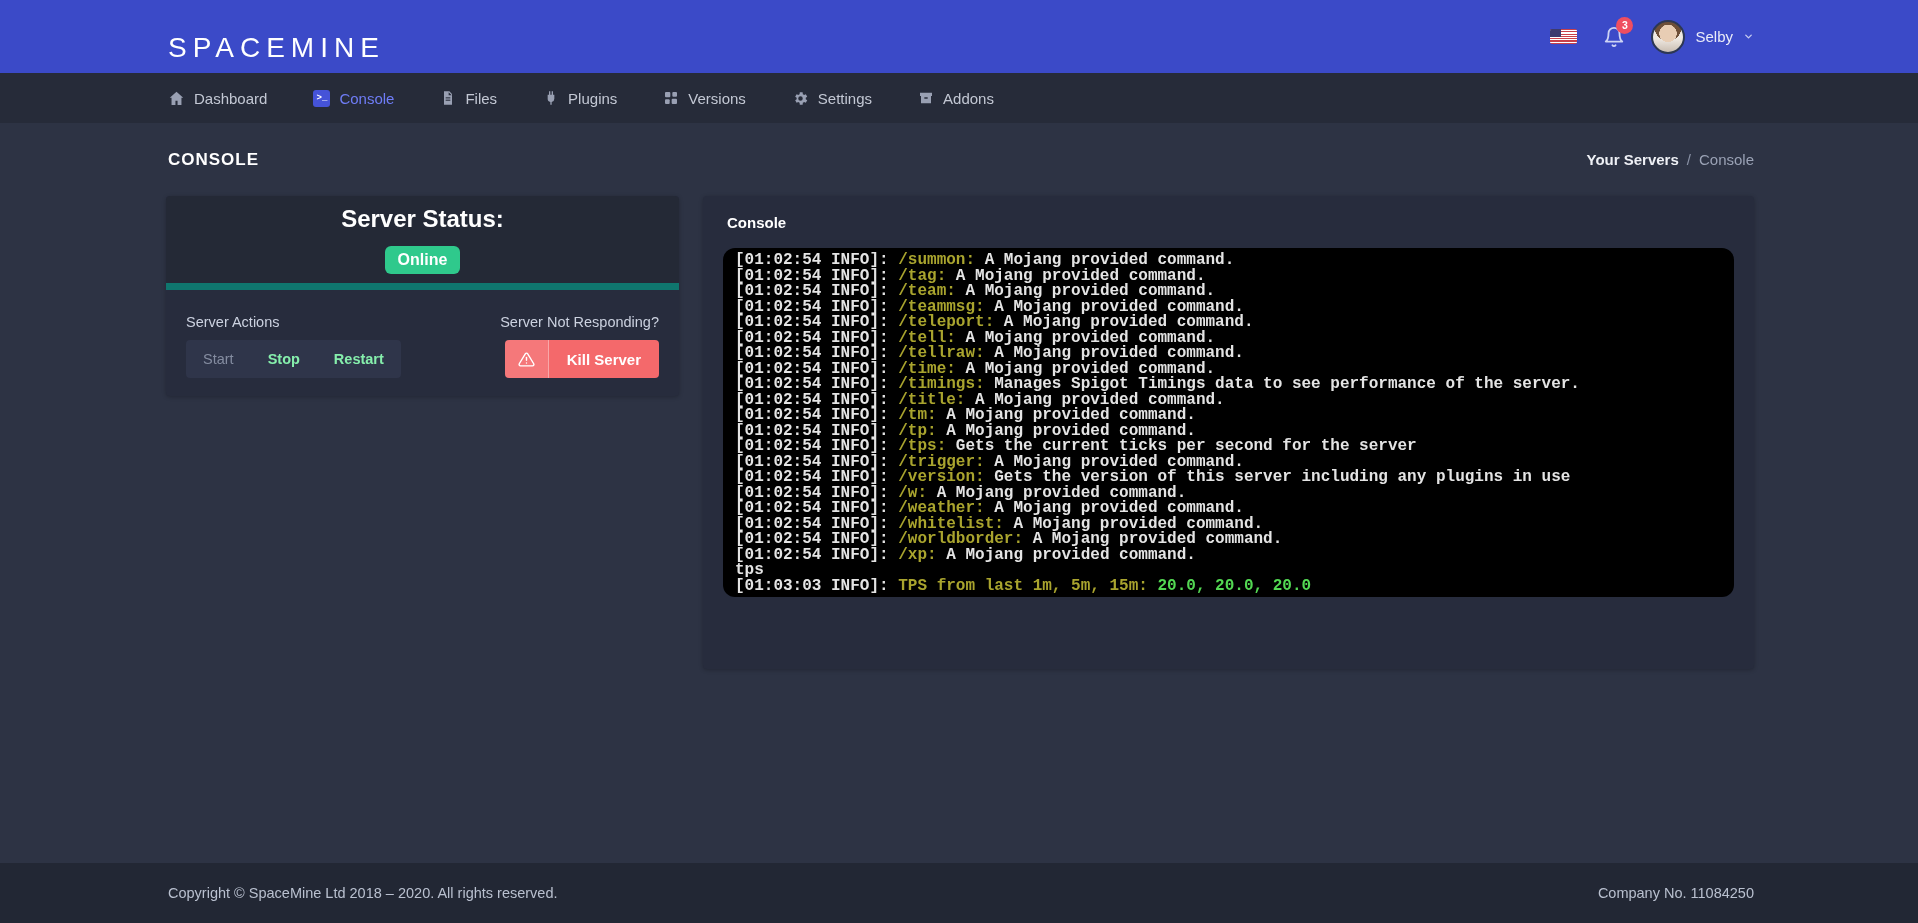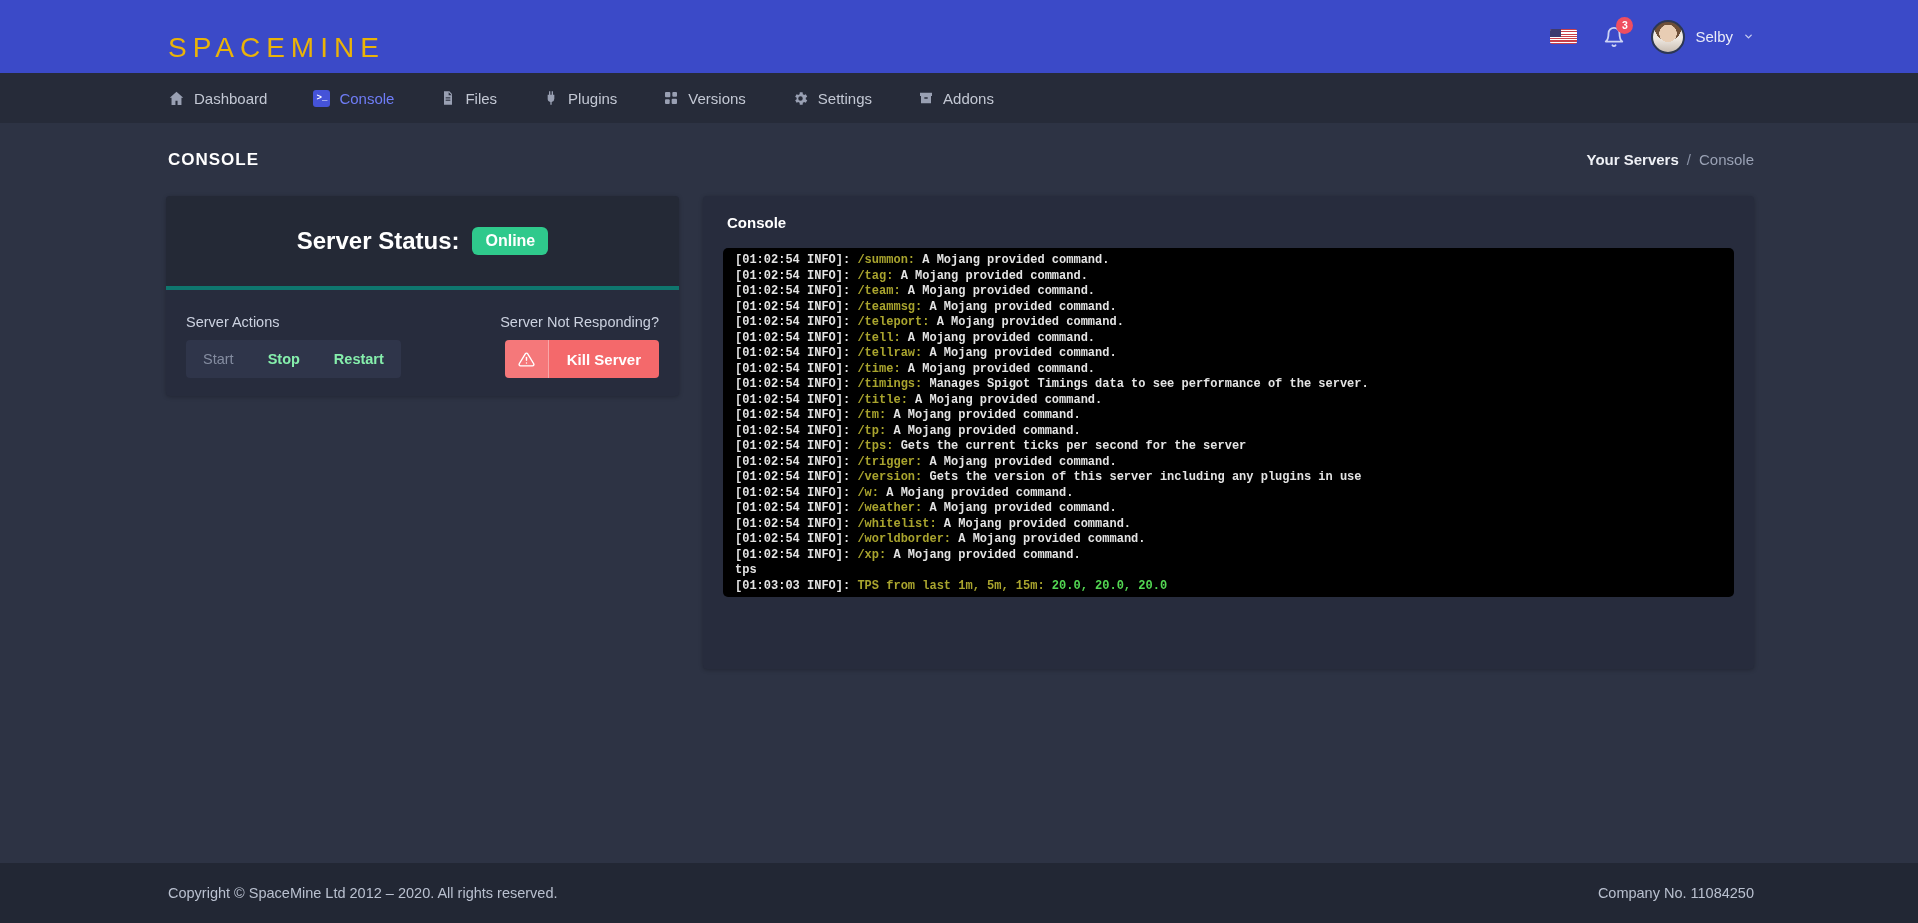--- a/index.html
+++ b/index.html
@@ -3,21 +3,21 @@
 <meta charset="utf-8">
 <style>
   * { margin:0; padding:0; box-sizing:border-box; }
   html,body { width:1918px; height:923px; overflow:hidden; }
   body { font-family:"Liberation Sans", sans-serif; background:#2d3344; }
   .app { width:1918px; height:923px; display:flex; flex-direction:column; }
 
   
   .navbar { height:73px; background:#3b4ac8; display:flex; align-items:center;
             justify-content:space-between; padding:0 164px 0 168px; flex:none; }
-  .logo { color:#eab308; font-size:28px; font-weight:300; letter-spacing:6px; cursor:pointer;margin-top:23px; }
+  .logo { color:#ffffff; font-size:28px; font-weight:300; letter-spacing:6px; cursor:pointer;margin-top:23px; }
   .nav-right { display:flex; align-items:center; gap:26px; }
   .flag { width:27px; height:15px; border-radius:2px; position:relative; overflow:hidden; cursor:pointer;
           background:repeating-linear-gradient(180deg,#c9404a 0 1.2px,#ffffff 1.2px 2.3px); }
   .flag .canton { position:absolute; left:0; top:0; width:11px; height:8px; background:#3c3b6e; }
   .bell-wrap { position:relative; cursor:pointer; }
   .bell-wrap svg { display:block; color:#cdd3f4; }
   .nav-badge { position:absolute; top:-9px; right:-8px; min-width:17px; height:17px; border-radius:9px;
                background:#ef4e60; color:#fff; font-size:10.5px; font-weight:700;
                display:flex; align-items:center; justify-content:center; padding:0 4px; }
   .user { display:flex; align-items:center; gap:10px; cursor:pointer; }
@@ -47,22 +47,22 @@
   .bc-parent { color:#eef0f5; font-weight:600; cursor:pointer; }
   .bc-sep { color:#8b93a7; }
   .bc-current { color:#9aa2b5; }
 
   
   .content { display:flex; gap:24px; padding:0 164px 0 166px; align-items:flex-start; flex:none; }
   .card { background:#272c3d; border-radius:4px; box-shadow:0 1px 4px rgba(0,0,0,.25); }
 
   
   .status-card { width:513px; height:200px; display:flex; flex-direction:column; }
-  .status-head { height:94px; background:#242936; border-bottom:4px solid #0f766e;
-                 border-radius:4px 4px 0 0; display:flex; align-items:center; justify-content:center; gap:13px; }
+  .status-head { height:94px; background:#242936; border-bottom:7px solid #0f766e;
+                 border-radius:4px 4px 0 0; display:flex; align-items:center; justify-content:center; gap:13px;flex-direction:column; }
   .status-title { color:#ffffff; font-size:24px; font-weight:700; }
   .badge-online { background:#2fc98c; color:#fff; font-size:16px; font-weight:700;
                   padding:5px 13px; border-radius:6px; }
   .status-body { flex:1; display:flex; justify-content:space-between; padding:24px 20px 0 20px;gap:44px; }
   .sec-label { color:#ccd2e0; font-size:14.5px; }
   .kill-col .sec-label { text-align:right; }
   .btn-group { margin-top:10px; background:#2f354a; border-radius:4px; display:inline-flex; height:38px; }
   .btn-group button { background:transparent; border:none; height:38px; padding:0 17px;
                       font-family:"Liberation Sans", sans-serif; font-size:14.5px; cursor:pointer; }
   .btn-dim { color:#858da1; }
@@ -70,23 +70,23 @@
   .kill-btn { margin-top:10px; float:right; display:flex; align-items:stretch; border:none; cursor:pointer;
               background:#f4696b; border-radius:4px; height:38px; overflow:hidden; padding:0; }
   .kill-icon { width:44px; display:flex; align-items:center; justify-content:center;
                background:rgba(255,255,255,.10); border-right:1px solid rgba(255,255,255,.35); color:#fff; }
   .kill-label { color:#fff; font-size:15px; font-weight:700; display:flex; align-items:center; padding:0 18px; }
 
   
   .console-card { width:1051px; height:473px; display:flex; flex-direction:column; }
   .console-head { height:52px; display:flex; align-items:center; padding-left:24px;
                   color:#ffffff; font-size:15px; font-weight:700; }
-  .terminal { margin:0 20px; height:349px; background:#000; border-radius:5px;
+  .terminal { margin:0 20px; height:349px; background:#000; border-radius:12px;
               padding:5px 12px; overflow:hidden; cursor:text;
-              font-family:"Liberation Mono", monospace; font-size:12px; font-weight:700; line-height:15.5px;
+              font-family:"Liberation Mono", monospace; font-size:16px; font-weight:700; line-height:15.5px;
               white-space:pre-wrap; }
   .seg-w { color:#e4e4e4; }
   .seg-g { color:#a9a42e; }
   .seg-gr { color:#53d853; }
   .cmd-row { margin:17px 20px 0 20px; height:38px; background:#2c3247; border-radius:2px;
              display:flex; align-items:center; }
   .cmd-row input { flex:1; background:transparent; border:none; outline:none; height:38px;
                    padding:0 14px; color:#dfe3ee; font-size:14px; font-family:"Liberation Sans", sans-serif; }
   .cmd-row input::placeholder { color:#8a92a6; }
   .send-btn { background:transparent; border:none; color:#ffffff; font-size:14.5px; font-weight:700;
@@ -229,17 +229,17 @@
     </section>
 
     <section class="card console-card">
       <div class="console-head">Console</div>
       <div class="terminal" id="terminal"><div><span class="seg-w">[01:02:54 INFO]: </span><span class="seg-g">/summon: </span><span class="seg-w">A Mojang provided command.</span></div><div><span class="seg-w">[01:02:54 INFO]: </span><span class="seg-g">/tag: </span><span class="seg-w">A Mojang provided command.</span></div><div><span class="seg-w">[01:02:54 INFO]: </span><span class="seg-g">/team: </span><span class="seg-w">A Mojang provided command.</span></div><div><span class="seg-w">[01:02:54 INFO]: </span><span class="seg-g">/teammsg: </span><span class="seg-w">A Mojang provided command.</span></div><div><span class="seg-w">[01:02:54 INFO]: </span><span class="seg-g">/teleport: </span><span class="seg-w">A Mojang provided command.</span></div><div><span class="seg-w">[01:02:54 INFO]: </span><span class="seg-g">/tell: </span><span class="seg-w">A Mojang provided command.</span></div><div><span class="seg-w">[01:02:54 INFO]: </span><span class="seg-g">/tellraw: </span><span class="seg-w">A Mojang provided command.</span></div><div><span class="seg-w">[01:02:54 INFO]: </span><span class="seg-g">/time: </span><span class="seg-w">A Mojang provided command.</span></div><div><span class="seg-w">[01:02:54 INFO]: </span><span class="seg-g">/timings: </span><span class="seg-w">Manages Spigot Timings data to see performance of the server.</span></div><div><span class="seg-w">[01:02:54 INFO]: </span><span class="seg-g">/title: </span><span class="seg-w">A Mojang provided command.</span></div><div><span class="seg-w">[01:02:54 INFO]: </span><span class="seg-g">/tm: </span><span class="seg-w">A Mojang provided command.</span></div><div><span class="seg-w">[01:02:54 INFO]: </span><span class="seg-g">/tp: </span><span class="seg-w">A Mojang provided command.</span></div><div><span class="seg-w">[01:02:54 INFO]: </span><span class="seg-g">/tps: </span><span class="seg-w">Gets the current ticks per second for the server</span></div><div><span class="seg-w">[01:02:54 INFO]: </span><span class="seg-g">/trigger: </span><span class="seg-w">A Mojang provided command.</span></div><div><span class="seg-w">[01:02:54 INFO]: </span><span class="seg-g">/version: </span><span class="seg-w">Gets the version of this server including any plugins in use</span></div><div><span class="seg-w">[01:02:54 INFO]: </span><span class="seg-g">/w: </span><span class="seg-w">A Mojang provided command.</span></div><div><span class="seg-w">[01:02:54 INFO]: </span><span class="seg-g">/weather: </span><span class="seg-w">A Mojang provided command.</span></div><div><span class="seg-w">[01:02:54 INFO]: </span><span class="seg-g">/whitelist: </span><span class="seg-w">A Mojang provided command.</span></div><div><span class="seg-w">[01:02:54 INFO]: </span><span class="seg-g">/worldborder: </span><span class="seg-w">A Mojang provided command.</span></div><div><span class="seg-w">[01:02:54 INFO]: </span><span class="seg-g">/xp: </span><span class="seg-w">A Mojang provided command.</span></div><div><span class="seg-w">tps</span></div><div><span class="seg-w">[01:03:03 INFO]: </span><span class="seg-g">TPS from last 1m, 5m, 15m: </span><span class="seg-gr">20.0, 20.0, 20.0</span></div></div>
     </section>
 
   </main>
 
   <footer class="footer">
-    <span>Copyright © SpaceMine Ltd 2012 – 2020. All rights reserved.</span>
+    <span>Copyright © SpaceMine Ltd 2018 – 2020. All rights reserved.</span>
     <span>Company No. 11084250</span>
   </footer>
 
 </div>
 
 </body></html>

